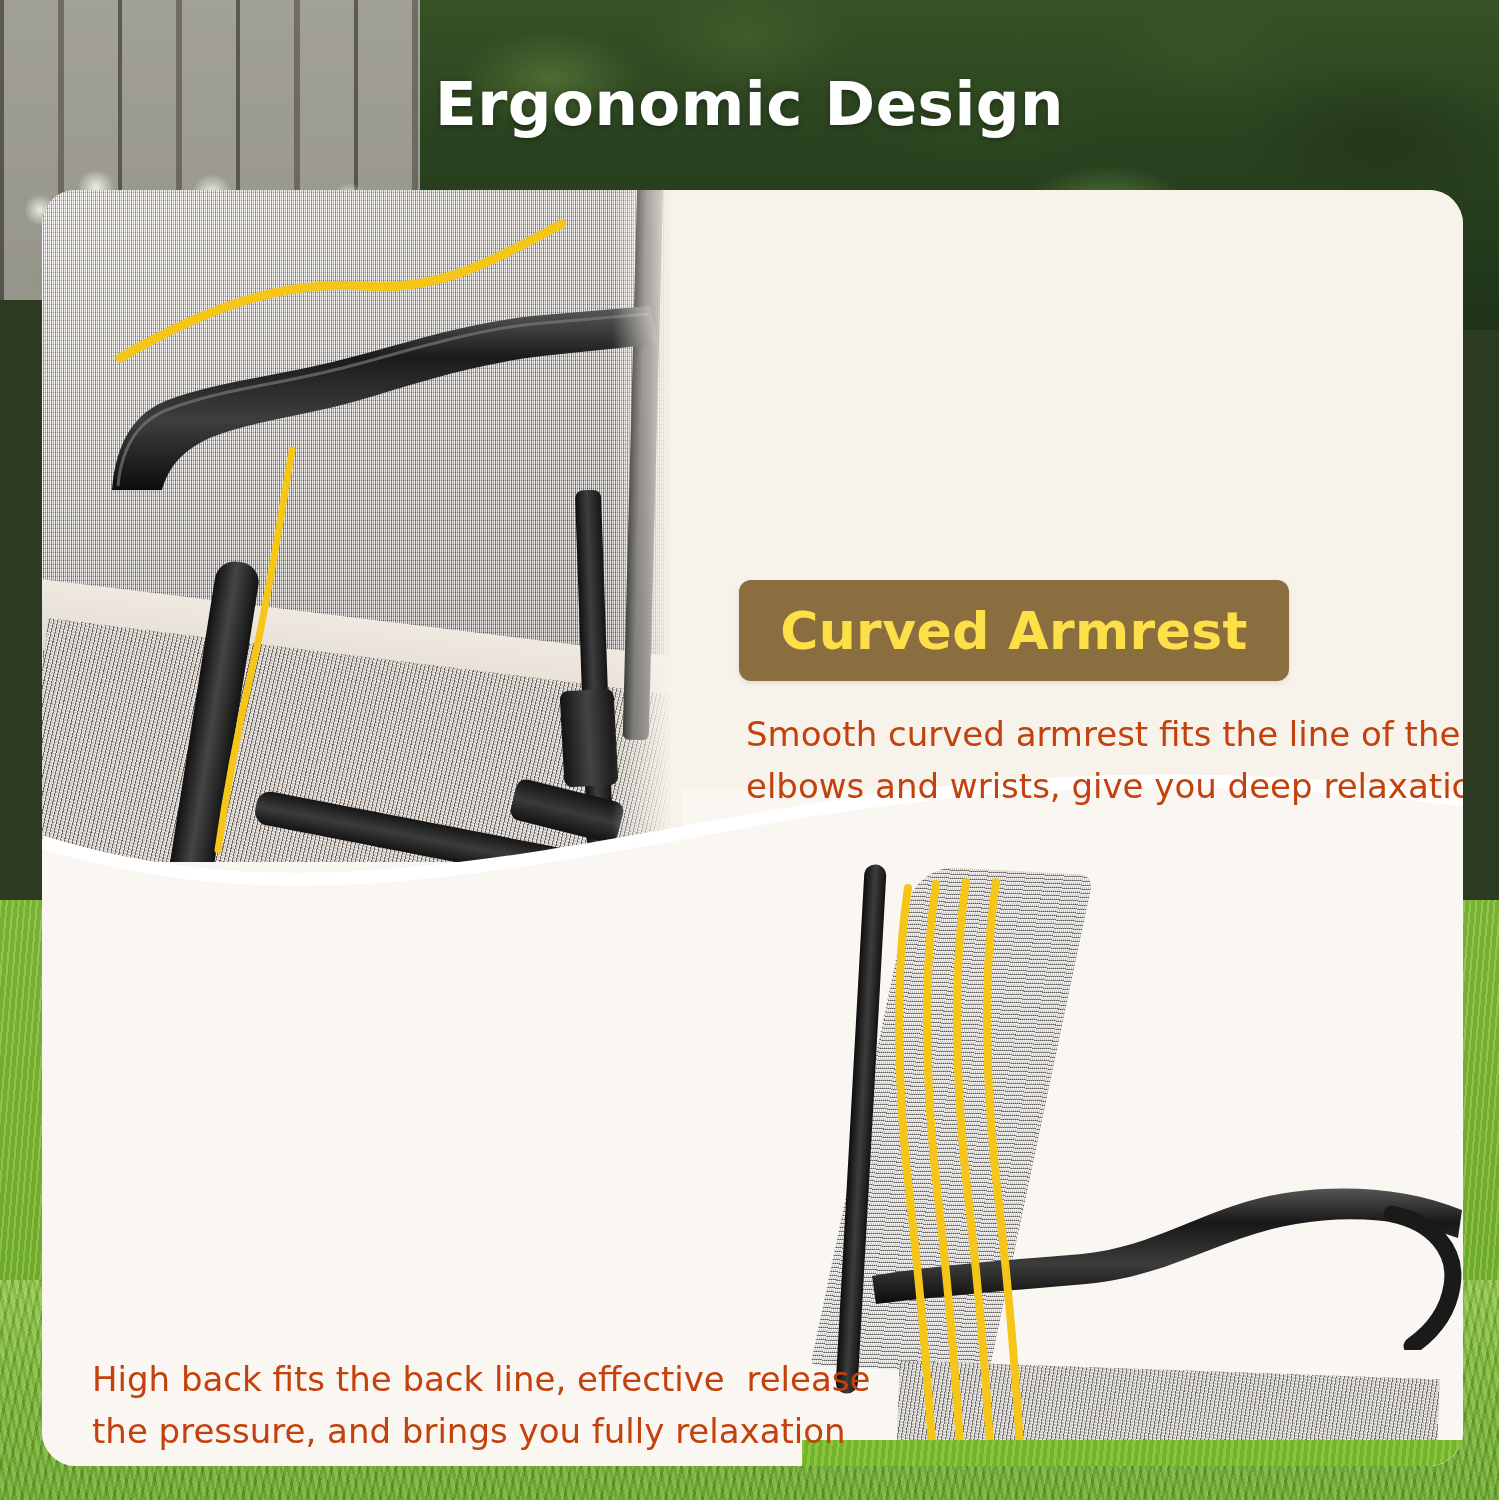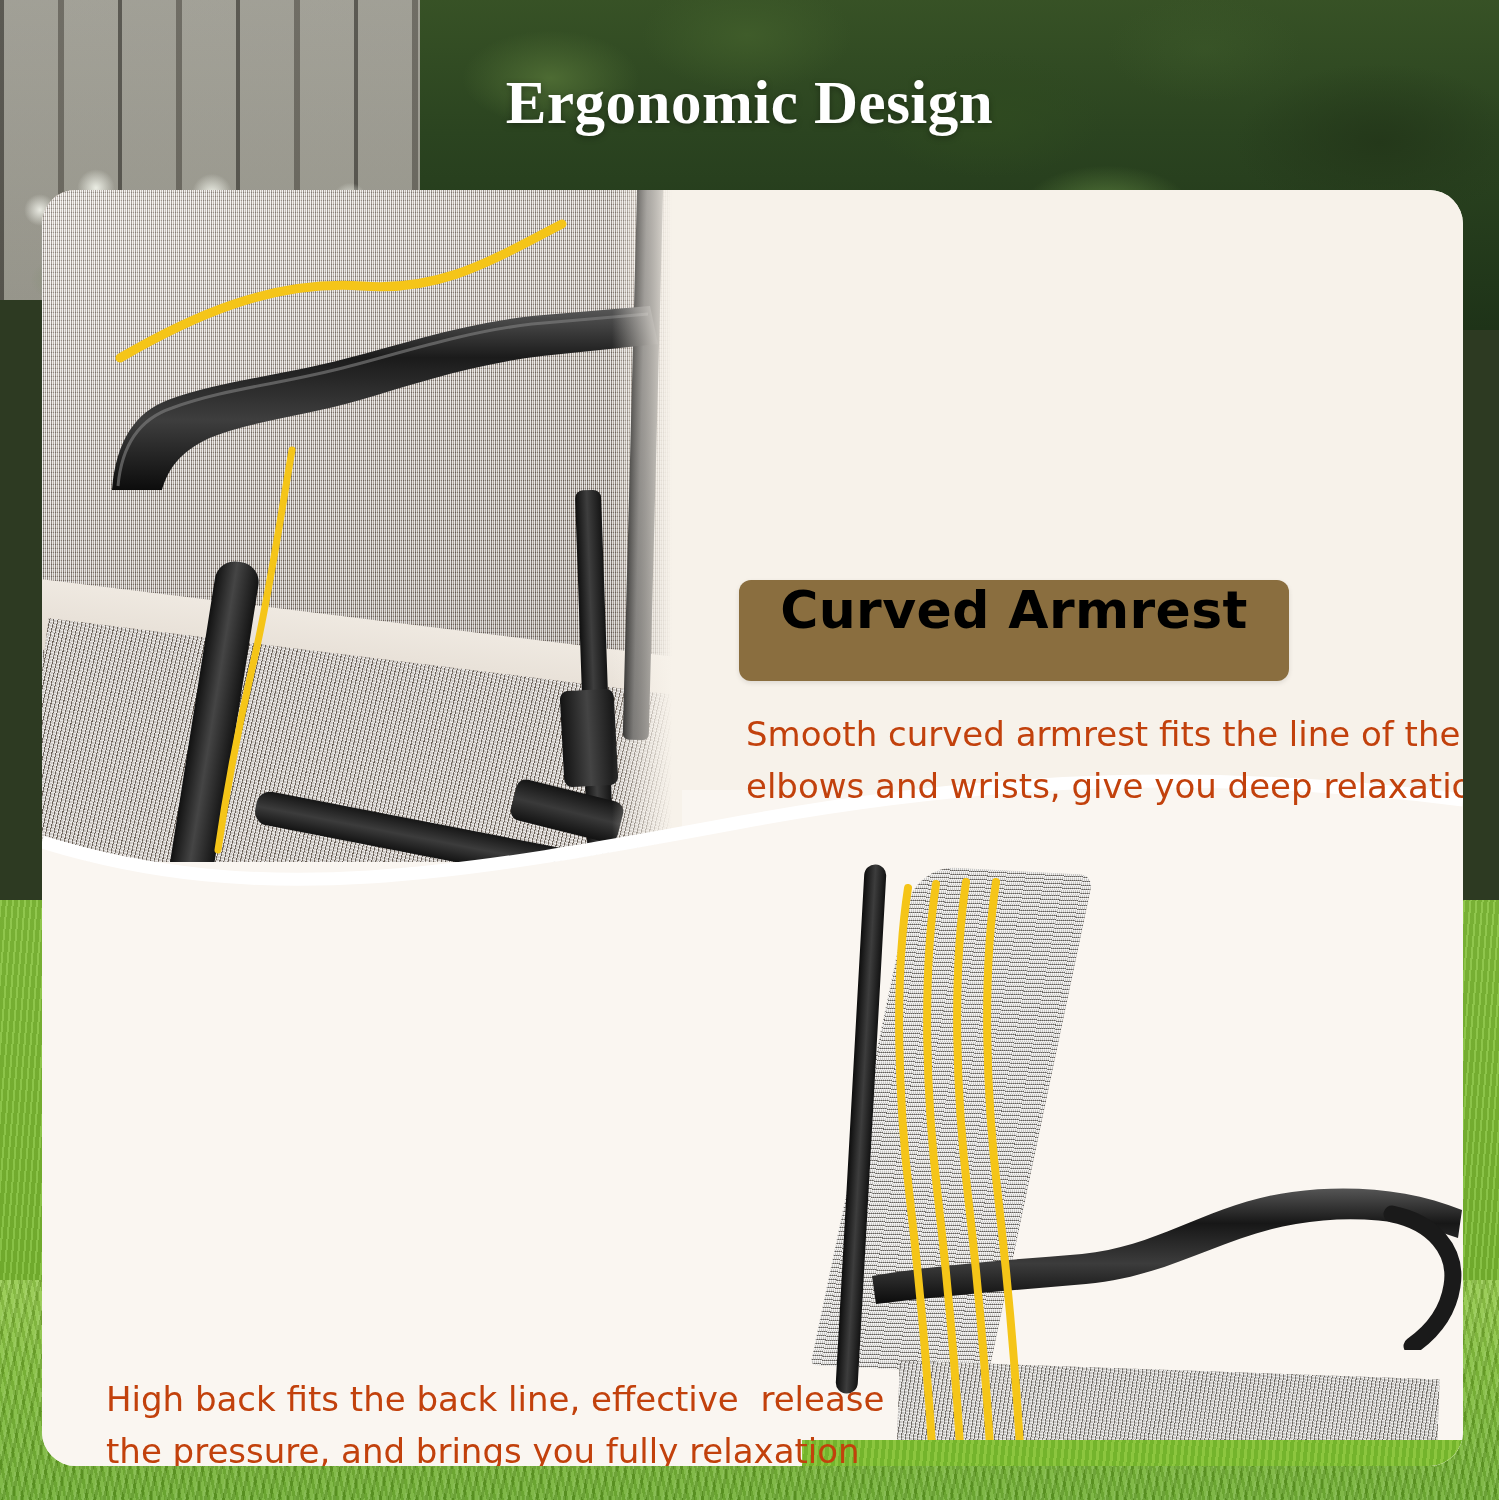--- a/index.html
+++ b/index.html
@@ -77,21 +77,20 @@
       linear-gradient(180deg,#84c13a 0%,#79b92f 100%);
   }
 
   
   .title{
     position:absolute;left:0;top:68px;width:1499px;
     text-align:center;
     font-size:61px;font-weight:bold;color:#ffffff;
     letter-spacing:.5px;
     text-shadow:0 2px 6px rgba(0,0,0,.35);
-    font-family:Liberation Serif, serif;
   }
 
   
   .card{
     position:absolute;left:42px;top:190px;width:1421px;height:1276px;
     background:#faf6f1;border-radius:34px;overflow:hidden;
   }
 
   
   .panel-top{position:absolute;left:0;top:0;width:100%;height:660px;background:#f7f2ea;}
@@ -208,33 +207,33 @@
   .chair-arm{position:absolute;left:70px;top:330px;width:600px;height:170px;}
   .chair-grass{
     position:absolute;left:0;bottom:0;width:100%;height:26px;
     background:repeating-linear-gradient(96deg, #8cc63f 0 3px, #74b42c 3px 7px);
   }
 
   
   .badge{
     position:absolute;
     background:#8a6e3f;border-radius:12px;
-    color:#000000;font-weight:bold;
-    display:flex;align-items:flex-start;justify-content:center;
+    color:#fde047;font-weight:bold;
+    display:flex;align-items:center;justify-content:center;
     box-shadow:0 2px 5px rgba(0,0,0,.10);
   }
   #badge-armrest{left:697px;top:390px;width:550px;height:101px;font-size:52px;letter-spacing:.4px;}
   #badge-back{left:58px;top:1025px;width:700px;height:101px;font-size:52px;letter-spacing:.4px;}
 
   
   .body-copy{
     position:absolute;color:#c2410c;font-size:34px;line-height:1.53;
   }
   #copy-armrest{left:704px;top:518px;width:720px;}
-  #copy-back{left:64px;top:1163px;width:760px;margin-top:20px;}
+  #copy-back{left:50px;top:1163px;width:760px;}
   .body-copy .ln{display:block;white-space:pre;}
 </style>
 </head>
 <body>
 
 <div class="stage">
 
   <div class="bg">
     <div class="bg-sky"></div>
     <div class="bg-fence"></div>

